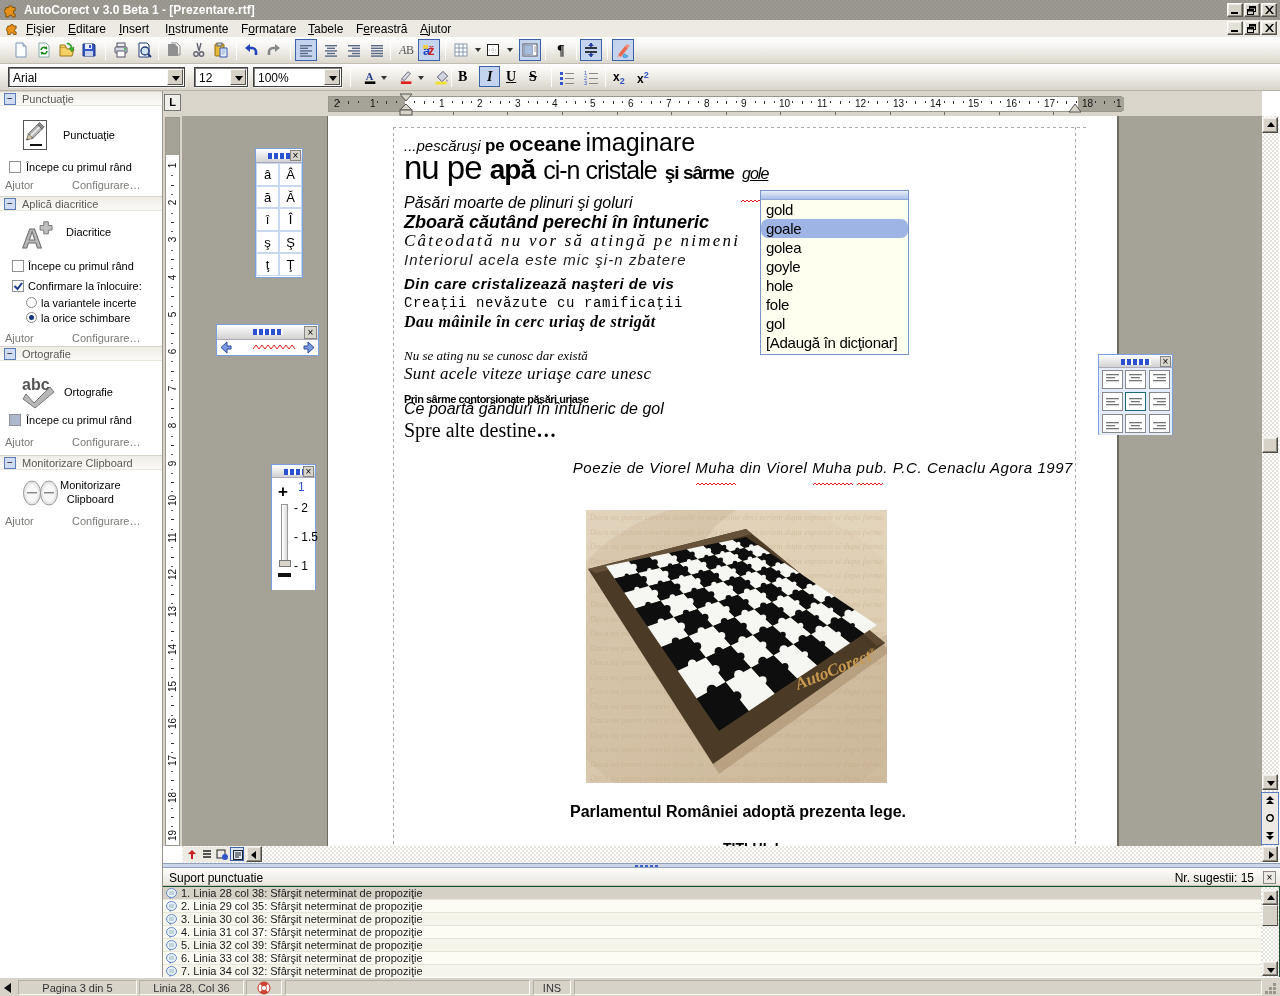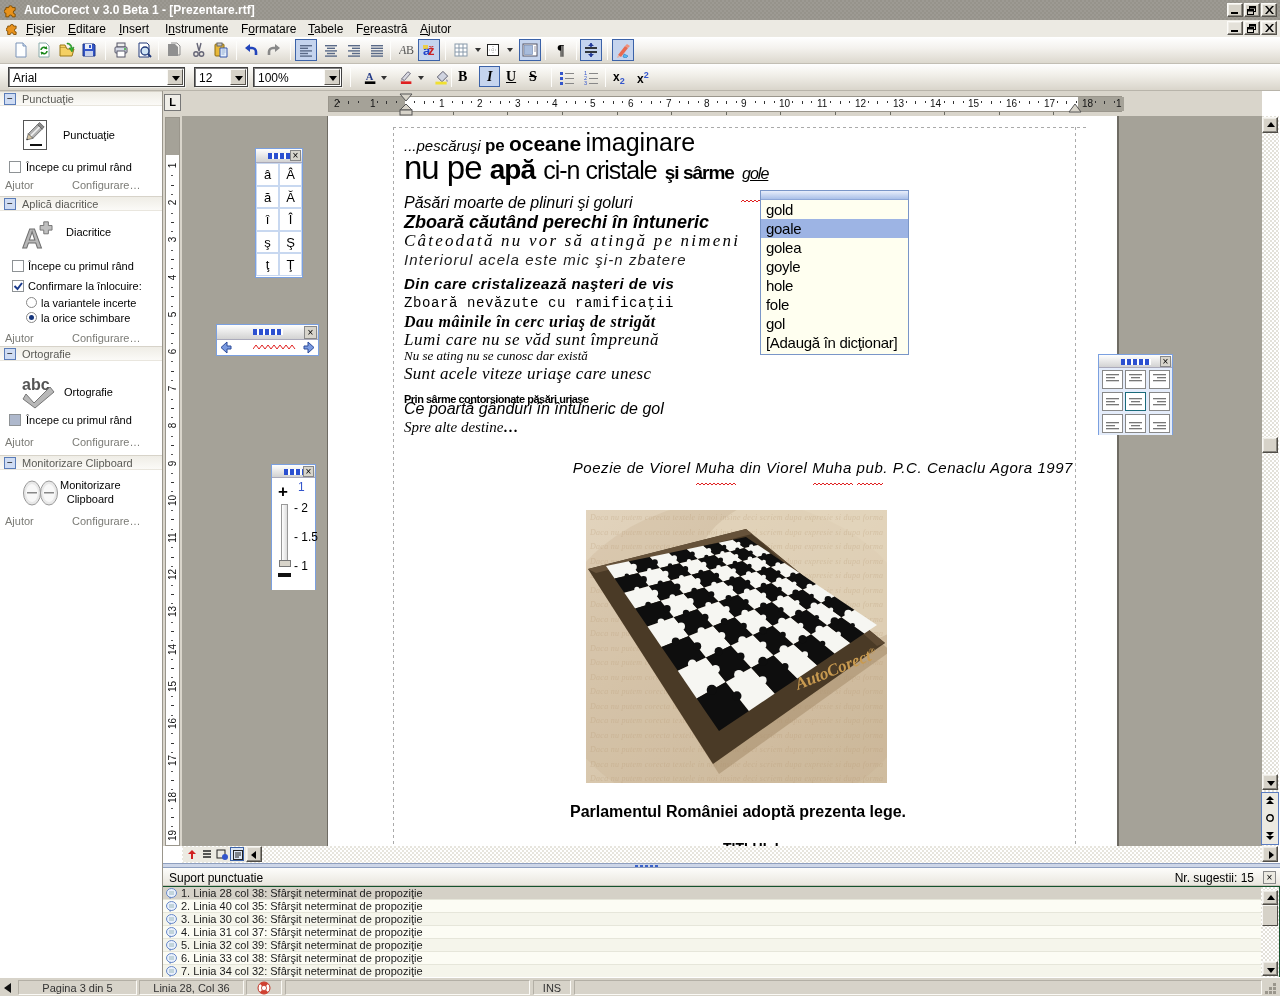--- a/index.html
+++ b/index.html
@@ -39,21 +39,21 @@
 .dash-h{position:absolute;height:1px;background-image:linear-gradient(90deg,#aaa 50%,transparent 50%);background-size:6px 1px;}
 .pl{position:absolute;white-space:nowrap;color:#000;}
 
 .float{position:absolute;border:1px solid #7ba0e0;background:#fff;}
 .ftitle{position:relative;height:15px;background:linear-gradient(#fefefe,#d2d2d2);border-bottom:1px solid #aab;}
 .fdots{position:absolute;left:50%;top:4px;transform:translateX(-50%);width:30px;height:6px;background-image:repeating-linear-gradient(90deg,#2b50d0 0 4px,#fff 4px 6px);}
 .fx{position:absolute;right:1px;top:1px;width:13px;height:13px;background:#d8d5cc;border:1px solid #888;font-size:10px;line-height:11px;text-align:center;color:#000;}
 
 #sugg{left:760px;top:190px;width:149px;height:165px;background:#fffff0;border:1px solid #7a96c8;}
 #sugg .stop{height:9px;background:linear-gradient(#e8eefb,#aac0e8);border-bottom:1px solid #8fa8d8;}
-#sugg .item{height:19px;font-size:15px;padding-left:5px;line-height:19px;color:#000;white-space:nowrap;letter-spacing:-0.3px;}
+#sugg .item{height:19px;font-size:15px;padding-left:5px;line-height:19px;color:#000;white-space:nowrap;letter-spacing:-0.3px;border-radius:7px;}
 #sugg .hl{background:#9db4e4;}
 
 #hsb{left:182px;top:846px;width:1080px;height:17px;background:conic-gradient(#fff 90deg,#e7e5dd 90deg 180deg,#fff 180deg 270deg,#e7e5dd 270deg) 0 0/4px 4px;}
 #splitter{left:163px;top:863px;width:1117px;height:5px;background:#cdd6e8;border-top:1px solid #8fa0c0;border-bottom:1px solid #8fa0c0;}
 #bpanel{left:163px;top:868px;width:1117px;height:109px;background:#14532d;}
 #bphead{position:absolute;left:0;top:0;width:100%;height:18px;background:linear-gradient(#fdfdfb,#e9e6de);border-bottom:1px solid #c6c2b8;font-size:12px;}
 .brow{position:absolute;left:0;width:1099px;height:13px;font-size:11px;color:#1a1a1a;white-space:nowrap;}
 
 #statusbar{left:0;top:977px;width:1280px;height:19px;background:#d7d3c9;border-top:1px solid #fff;font-size:11px;color:#333;}
 .scell{position:absolute;top:2px;height:15px;border:1px solid;border-color:#b3afa5 #fbfaf6 #fbfaf6 #b3afa5;}
@@ -649,28 +649,27 @@
       <div class="dash-v" style="left:65px"></div>
       <div class="dash-v" style="left:747px"></div>
       <div class="dash-h" style="left:65px;top:11px;width:694px"></div>
       <div class="pl" style="left:76px;top:33px;font-size:33px;letter-spacing:-1px">nu pe <b style="font-size:28px">apă</b> <span style="font-size:25px">ci-n cristale</span> <b style="font-size:19px">şi sârme</b> <span style="font-size:16px;font-style:italic;text-decoration:underline">gole</span></div>
       <div class="pl" style="left:76px;top:12px;font-size:15px"><span style="font-style:italic">...pescăruşi</span> <b style="font-size:17px">pe</b> <b style="font-size:21px">oceane</b> <span style="font-size:25px">imaginare</span></div>
       <div class="pl" style="left:76px;top:78px;font-size:16px;font-style:italic">Păsări moarte de plinuri şi goluri</div>
       <div class="pl" style="left:76px;top:115px;font-size:17px;font-style:italic;font-family:'Liberation Serif',serif;letter-spacing:2.2px">Câteodată nu vor să atingă pe nimeni</div>
       <div class="pl" style="left:76px;top:96px;font-size:18px;font-style:italic;font-weight:bold">Zboară căutând perechi în întuneric</div>
       <div class="pl" style="left:76px;top:135px;font-size:15px;font-style:italic;letter-spacing:1.1px;color:#222">Interiorul acela este mic şi-n zbatere</div>
       <div class="pl" style="left:76px;top:159px;font-size:15px;font-style:italic;font-weight:bold;letter-spacing:0.5px">Din care cristalizează naşteri de vis</div>
-      <div class="pl" style="left:76px;top:179px;font-size:14px;font-family:'Liberation Mono',monospace;letter-spacing:0.6px">Zboară nevăzute cu ramificaţii</div>
+      <div class="pl" style="left:76px;top:179px;font-size:14px;font-family:'Liberation Mono',monospace;letter-spacing:0.6px">Creaţii nevăzute cu ramificaţii</div>
       <div class="pl" style="left:76px;top:197px;font-size:16px;font-style:italic;font-weight:bold;font-family:'Liberation Serif',serif;letter-spacing:0.5px">Dau mâinile în cerc uriaş de strigăt</div>
-      <div class="pl" style="left:76px;top:214px;font-size:17px;font-style:italic;font-family:'Liberation Serif',serif;letter-spacing:0.5px">Lumi care nu se văd sunt împreună</div>
       <div class="pl" style="left:76px;top:232px;font-size:13px;font-style:italic;font-family:'Liberation Serif',serif">Nu se ating nu se cunosc dar există</div>
       <div class="pl" style="left:76px;top:248px;font-size:17px;font-style:italic;font-family:'Liberation Serif',serif;letter-spacing:0.3px">Sunt acele viteze uriaşe care unesc</div>
       <div class="pl" style="left:76px;top:277px;font-size:11px;font-weight:bold;letter-spacing:-0.5px">Prin sârme contorsionate păsări uriaşe</div>
       <div class="pl" style="left:76px;top:284px;font-size:16px;font-style:italic">Ce poartă gânduri în întuneric de gol</div>
-      <div class="pl" style="left:76px;top:303px;font-size:15px;font-style:italic;font-family:'Liberation Serif',serif">Spre alte destine<b>…</b></div>
+      <div class="pl" style="left:76px;top:303px;font-size:20px;font-family:'Liberation Serif',serif">Spre alte destine<b>…</b></div>
       <div class="abs" style="left:413px;top:77px;width:34px;height:3px;background:repeating-linear-gradient(90deg,transparent 0 1px, transparent 1px 4px);"><svg width="34" height="4">
           <path d="M0 3 l2 -2 l2 2 l2 -2 l2 2 l2 -2 l2 2 l2 -2 l2 2 l2 -2 l2 2 l2 -2 l2 2 l2 -2 l2 2 l2 -2 l2 2 l2 -2 l2 2" stroke="#e02020" fill="none"></path>
         </svg></div>
       <div class="pl" style="right:44px;top:343px;font-size:15px;font-style:italic;letter-spacing:0.55px">Poezie de Viorel Muha din Viorel Muha pub. P.C. Cenaclu Agora 1997</div>
       <div class="abs" style="left:368px;top:360px;width:40px;height:3px;background:repeating-linear-gradient(90deg,transparent 0 1px, transparent 1px 4px);"><svg width="40" height="4">
           <path d="M0 3 l2 -2 l2 2 l2 -2 l2 2 l2 -2 l2 2 l2 -2 l2 2 l2 -2 l2 2 l2 -2 l2 2 l2 -2 l2 2 l2 -2 l2 2 l2 -2 l2 2 l2 -2 l2 2 l2 -2 l2 2" stroke="#e02020" fill="none"></path>
         </svg></div>
       <div class="abs" style="left:485px;top:360px;width:40px;height:3px;background:repeating-linear-gradient(90deg,transparent 0 1px, transparent 1px 4px);"><svg width="40" height="4">
           <path d="M0 3 l2 -2 l2 2 l2 -2 l2 2 l2 -2 l2 2 l2 -2 l2 2 l2 -2 l2 2 l2 -2 l2 2 l2 -2 l2 2 l2 -2 l2 2 l2 -2 l2 2 l2 -2 l2 2 l2 -2 l2 2" stroke="#e02020" fill="none"></path>
         </svg></div>
@@ -1072,21 +1071,21 @@
     </div>
     <div class="brow" style="top:32px;background:#fcfcf4;box-shadow:inset 0 -1px 0 #e6e6da">
       <svg style="position:absolute;left:3px;top:1px" width="12" height="11" viewBox="0 0 12 11">
         <ellipse cx="5.5" cy="5" rx="5" ry="4.5" fill="#e8f0fc" stroke="#6a8ac8"></ellipse>
         <path d="M3 9l1 2 2-2z" fill="#6a8ac8"></path>
         <g stroke="#8aa" stroke-width="0.8">
           <line x1="3" y1="4" x2="8" y2="4"></line>
           <line x1="3" y1="6" x2="8" y2="6"></line>
         </g>
       </svg>
-      <span style="position:absolute;left:18px;top:0px">2. Linia 40 col 35: Sfârşit neterminat de propoziţie</span>
+      <span style="position:absolute;left:18px;top:0px">2. Linia 29 col 35: Sfârşit neterminat de propoziţie</span>
     </div>
     <div class="brow" style="top:45px;background:#f5f5eb;box-shadow:inset 0 -1px 0 #e6e6da">
       <svg style="position:absolute;left:3px;top:1px" width="12" height="11" viewBox="0 0 12 11">
         <ellipse cx="5.5" cy="5" rx="5" ry="4.5" fill="#e8f0fc" stroke="#6a8ac8"></ellipse>
         <path d="M3 9l1 2 2-2z" fill="#6a8ac8"></path>
         <g stroke="#8aa" stroke-width="0.8">
           <line x1="3" y1="4" x2="8" y2="4"></line>
           <line x1="3" y1="6" x2="8" y2="6"></line>
         </g>
       </svg>

